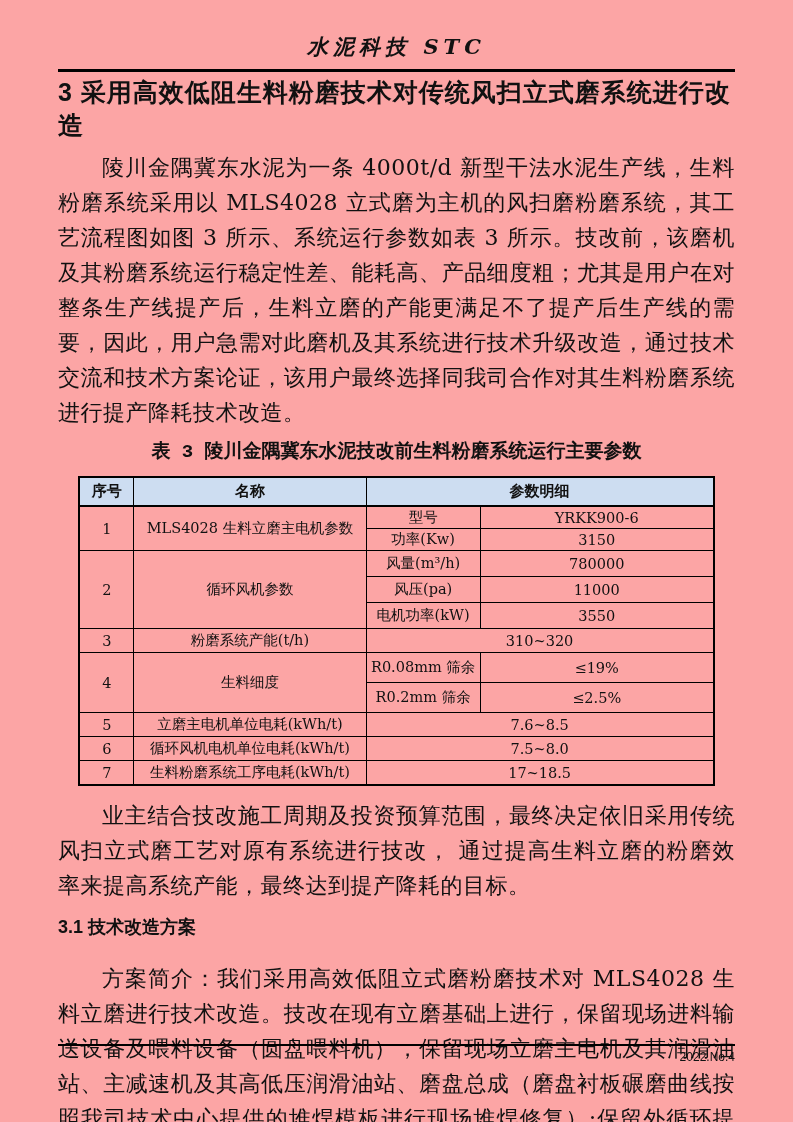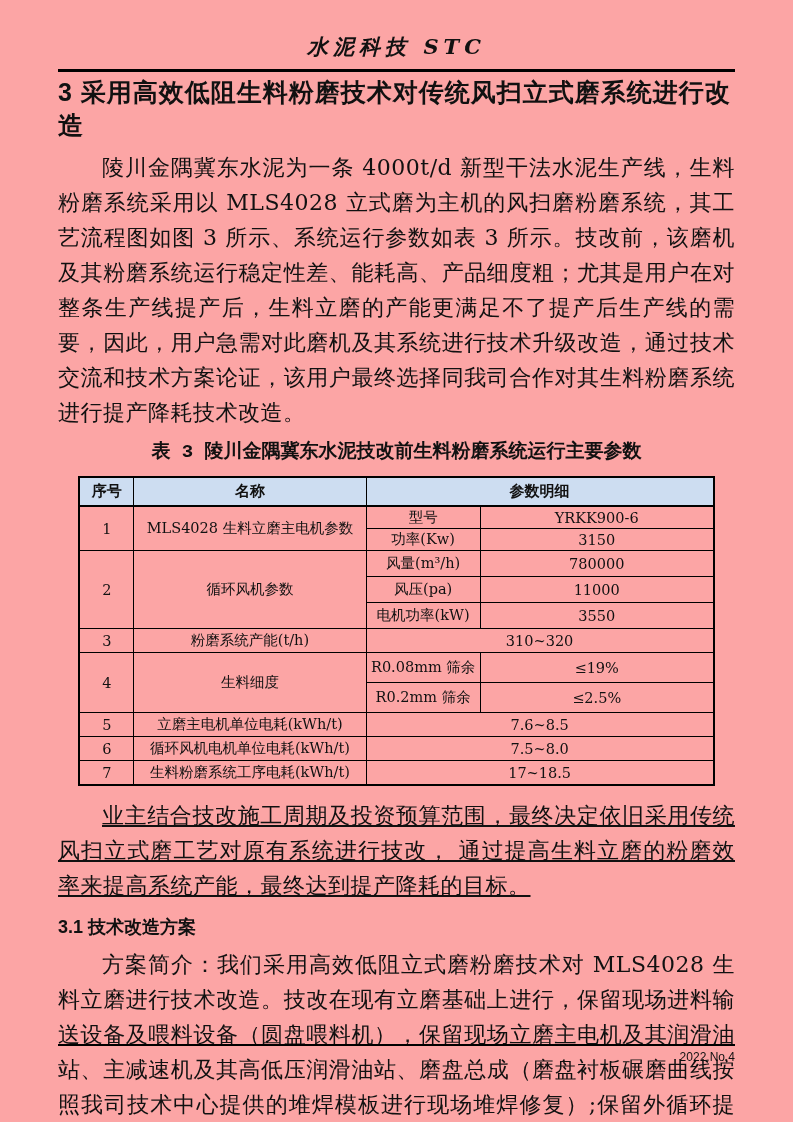--- a/index.html
+++ b/index.html
@@ -79,21 +79,21 @@
     padding: 4px 4px;
     border-bottom: 2px solid #000000;
   }
   tr.row-tall td { padding: 1px 4px; }
   tr.row-mid  td { padding: 3px 4px; }
   tr.row-fine td { padding: 5px 4px; }
   h2.subsection-heading {
     font-family: "Liberation Sans", "DejaVu Sans", sans-serif;
     font-weight: bold;
     font-size: 18px;
-    margin: 12px 0 8px 0;
+    margin: 12px 0 22px 0;
   }
   .page-footer {
     position: absolute;
     left: 58px;
     right: 58px;
     top: 1044px;
   }
   .footer-rule {
     border: none;
     border-top: 2.5px solid #000000;
@@ -195,21 +195,21 @@
         <td colspan="2">7.5~8.0</td>
       </tr>
       <tr>
         <td>7</td>
         <td>生料粉磨系统工序电耗(kWh/t)</td>
         <td colspan="2">17~18.5</td>
       </tr>
     </tbody>
   </table>
 
-  <p class="body-para" style="margin-top:10px;text-decoration:underline;">业主结合技改施工周期及投资预算范围，最终决定依旧采用传统风扫立式磨工艺对原有系统进行技改， 通过提高生料立磨的粉磨效率来提高系统产能，最终达到提产降耗的目标。</p>
+  <p class="body-para" style="margin-top:10px;">业主结合技改施工周期及投资预算范围，最终决定依旧采用传统风扫立式磨工艺对原有系统进行技改， 通过提高生料立磨的粉磨效率来提高系统产能，最终达到提产降耗的目标。</p>
 
   <h2 class="subsection-heading">3.1 技术改造方案</h2>
 
   <p class="body-para">方案简介：我们采用高效低阻立式磨粉磨技术对 MLS4028 生料立磨进行技术改造。技改在现有立磨基础上进行，保留现场进料输送设备及喂料设备（圆盘喂料机），保留现场立磨主电机及其润滑油站、主减速机及其高低压润滑油站、磨盘总成（磨盘衬板碾磨曲线按照我司技术中心提供的堆焊模板进行现场堆焊修复）;保留外循环提升机，但外循环提升机需移动位置; 磨机其余部分采用我司 HRM50.4 型立式磨部件进行技改更换。技改完成后，磨辊直径为 2200mm，磨盘碾磨直径为</p>
 
   <div class="page-footer">
     <hr class="footer-rule">
     <div class="footer-row">
       <span class="issue-label">2022.No.4</span>
     </div>

